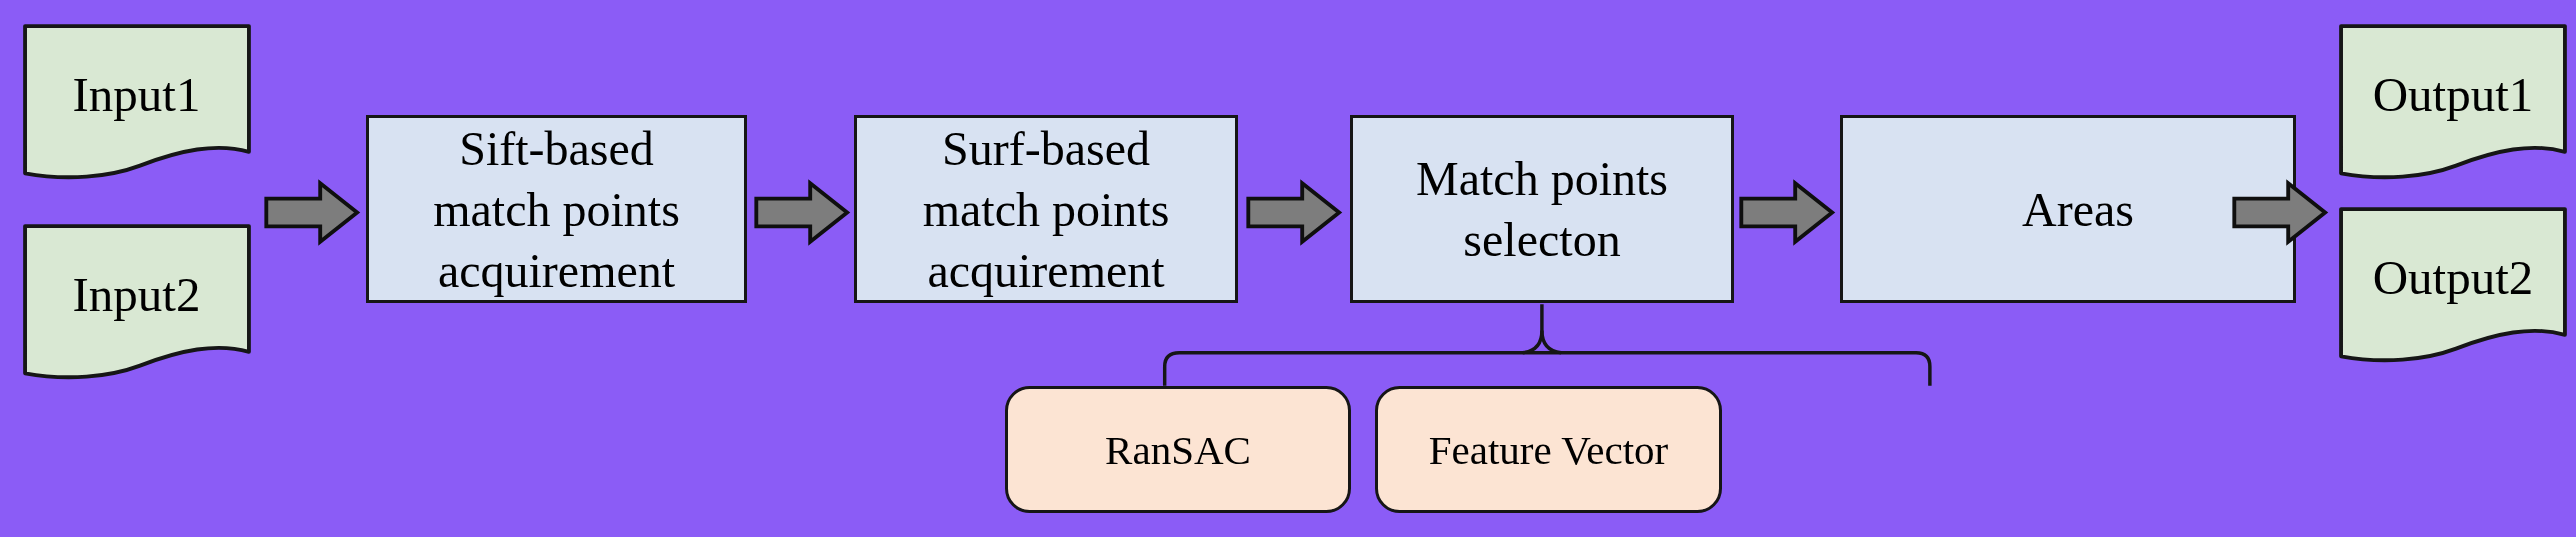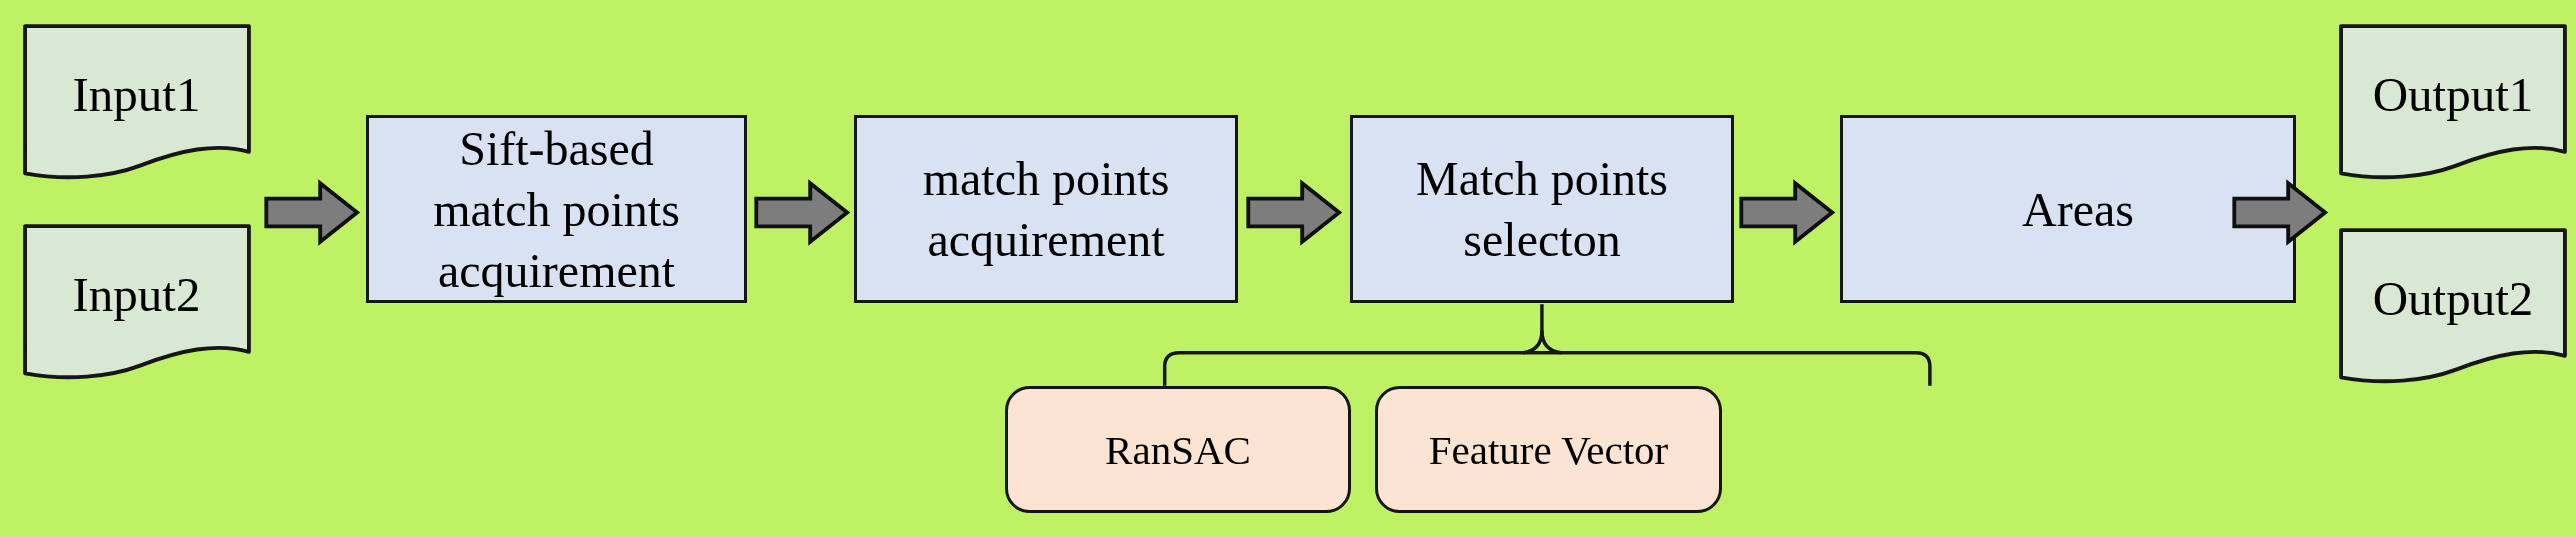--- a/index.html
+++ b/index.html
@@ -1,19 +1,19 @@
 <!DOCTYPE html>
 <html style="font-size:12.3px"><head>
 <meta charset="utf-8">
 <style>
   html,body{margin:0;padding:0;background:#ffffff;}
   .canvas{
     position:relative;
     width:2576px;height:538px;
-    background:#bef264;
+    background:#8b5cf6;
     font-family:"Liberation Serif", serif;
     color:#000;
     overflow:hidden;
   }
   .layer{position:absolute;left:0;top:0;width:2576px;height:538px;}
 
   
   .doc{position:absolute;width:230px;height:161px;}
   .doc svg{position:absolute;left:0;top:0;width:100%;height:100%;}
   .doc .doc-label{
@@ -80,20 +80,21 @@
     <span class="l">Sift-based</span>
     <span class="l">match points</span>
     <span class="l">acquirement</span>
   </div>
 
   <svg class="flow-arrow" style="left:754px;" viewBox="0 0 126 92">
     <polygon points="3,28 73,28 73,8 121,46 73,84 73,64 3,64" fill="#7d7d7d" stroke="#0f0f0f" stroke-width="5"></polygon>
   </svg>
 
   <div class="step" style="left:854px;width:384px;">
+    <span class="l">Surf-based</span>
     <span class="l">match points</span>
     <span class="l">acquirement</span>
   </div>
 
   <svg class="flow-arrow" style="left:1246px;" viewBox="0 0 126 92">
     <polygon points="3,28 73,28 73,8 121,46 73,84 73,64 3,64" fill="#7d7d7d" stroke="#0f0f0f" stroke-width="5"></polygon>
   </svg>
 
   <div class="step" style="left:1350px;width:384px;">
     <span class="l">Match points</span>
@@ -112,21 +113,21 @@
     <polygon points="3,28 73,28 73,8 121,46 73,84 73,64 3,64" fill="#7d7d7d" stroke="#0f0f0f" stroke-width="5"></polygon>
   </svg>
 
   <div class="doc" style="left:2338px;top:23px;font-family:Liberation Serif, serif;">
     <svg viewBox="0 0 300 210">
       <path d="M4 4 L296 4 L296 168 C 253 156, 206 166, 154 186 C 114 201, 58 206, 4 196 Z" fill="#d9e8d3" stroke="#161616" stroke-width="5" stroke-linejoin="round"></path>
     </svg>
     <span class="doc-label">Output1</span>
   </div>
 
-  <div class="doc" style="left:2338px;top:227px;">
+  <div class="doc" style="left:2338px;top:206px;">
     <svg viewBox="0 0 300 210">
       <path d="M4 4 L296 4 L296 168 C 253 156, 206 166, 154 186 C 114 201, 58 206, 4 196 Z" fill="#d9e8d3" stroke="#161616" stroke-width="5" stroke-linejoin="round"></path>
     </svg>
     <span class="doc-label">Output2</span>
   </div>
 
   <div class="method" style="left:1005px;width:346px;justify-content:center;">
     <span class="l">RanSAC</span>
   </div>
 

